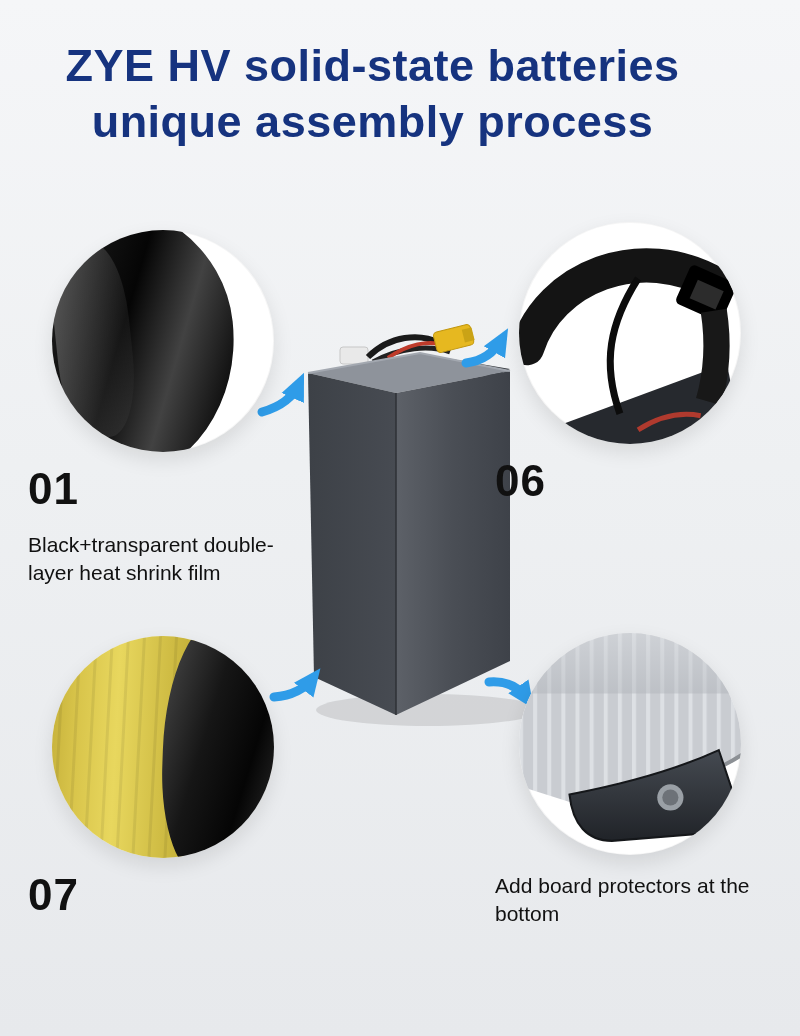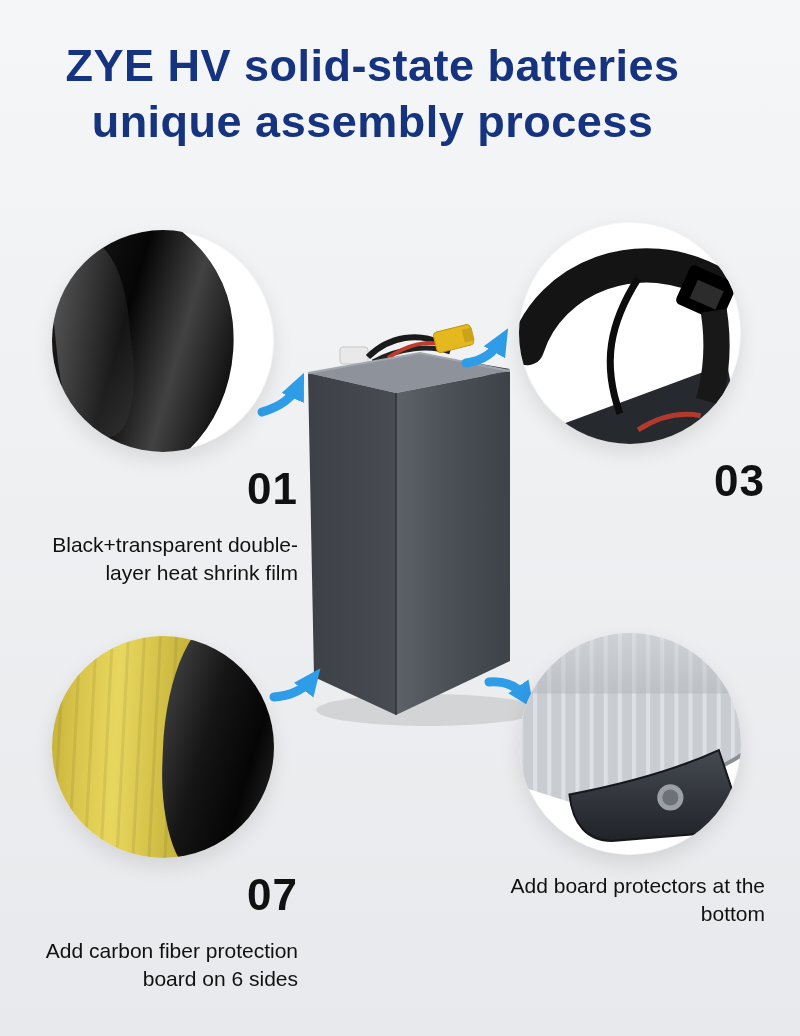--- a/index.html
+++ b/index.html
@@ -14,21 +14,21 @@
   body{
     width:800px;height:1036px;position:relative;overflow:hidden;
     background:linear-gradient(180deg,var(--bg_top) 0%,#eef0f2 45%,var(--bg_bottom) 100%);
     font-family:"Liberation Sans",sans-serif;color:var(--text);
   }
   .title{
     position:absolute;top:38px;left:0;width:745px;margin:0;
     text-align:center;font-size:45px;line-height:1.24;font-weight:800;
     color:var(--title);letter-spacing:.5px;
   }
-  .step{position:absolute;width:270px;text-align:right;}
+  .step{position:absolute;width:270px;text-align:left;}
   .step1{left:28px;top:230px;}
   .step2{left:495px;top:222px;}
   .step3{left:28px;top:636px;}
   .step4{left:495px;top:633px;}
   .circle{
     width:222px;height:222px;border-radius:50%;margin:0 auto;
     overflow:hidden;position:relative;background:#ffffff;
     box-shadow:0 8px 20px rgba(0,0,0,.10), inset 0 0 0 1px rgba(0,0,0,.04);
   }
   .num{font-size:44px;font-weight:800;margin-top:12px;color:var(--text);letter-spacing:1px;}
@@ -137,30 +137,29 @@
       <path d="M 118 206 C 140 192 160 188 180 192" stroke="#b03a2e" stroke-width="5" fill="none"></path>
       <path d="M 8 125 C 30 55 120 18 196 62" stroke="#141414" stroke-width="34" fill="none" stroke-linecap="round"></path>
       <g transform="rotate(24 186 72)">
         <rect x="160" y="50" width="50" height="42" rx="5" fill="#000000"></rect>
         <rect x="172" y="62" width="28" height="20" fill="#2c2c2c"></rect>
       </g>
       <path d="M 193 88 C 198 120 196 150 188 178" stroke="#181818" stroke-width="26" fill="none"></path>
       <path d="M 118 56 C 90 100 82 140 100 190" stroke="#0c0c0c" stroke-width="7" fill="none"></path>
     </svg>
   </div>
-  <div class="num">03</div>
+  <div class="num">06</div>
 </div>
 
 <div class="step step3">
   <div class="circle">
     <div class="c3-yellow"></div>
     <div class="c3-dark"></div>
   </div>
   <div class="num">07</div>
-  <div class="label">Add carbon fiber protection board on 6 sides</div>
 </div>
 
 <div class="step step4">
   <div class="circle">
     <svg width="222" height="222" viewBox="0 0 220 220">
       <defs>
         <linearGradient id="g4body" x1="0" y1="0" x2="0" y2="1">
           <stop offset="0" stop-color="#d8dbdf"></stop>
             <stop offset="1" stop-color="#aeb2b8"></stop>
         </linearGradient>

